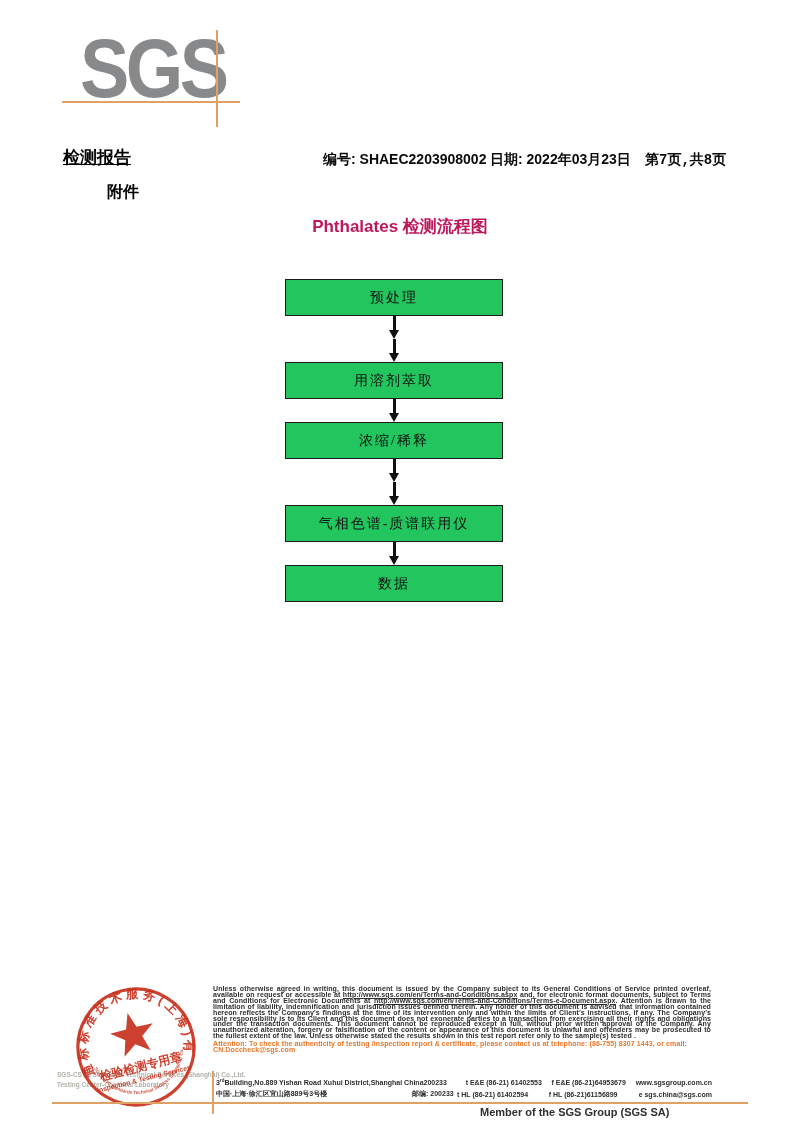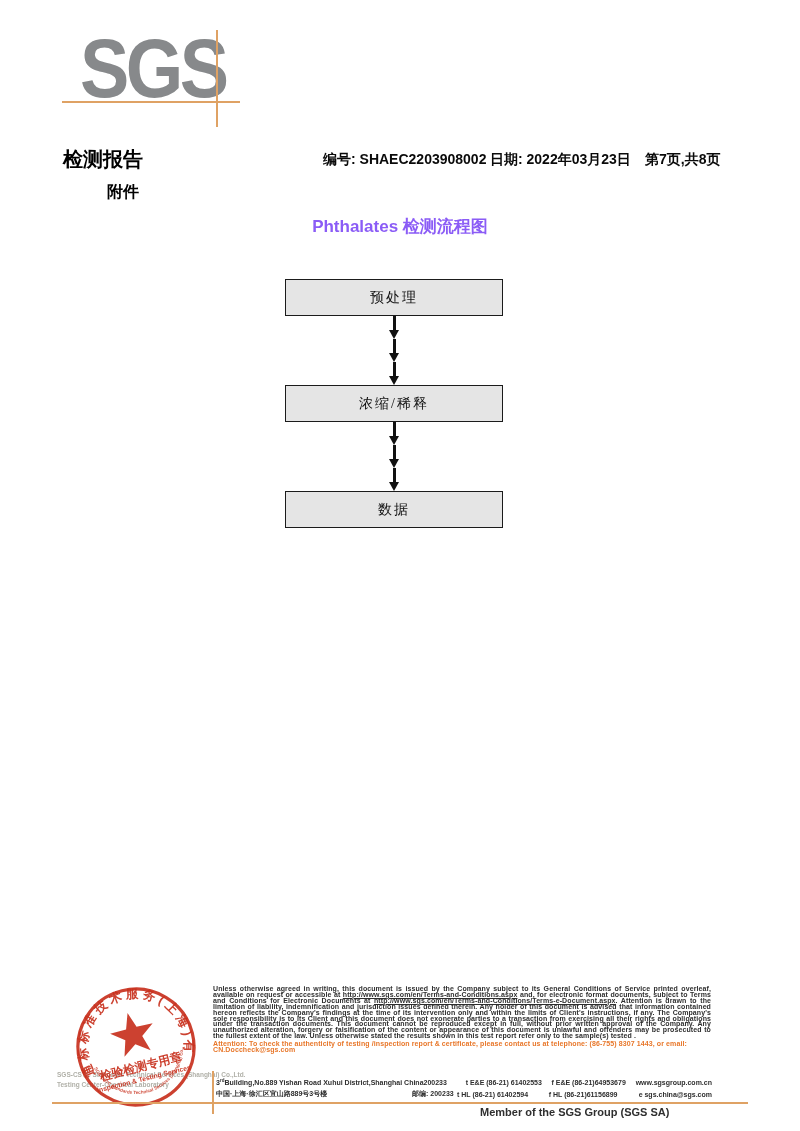--- a/index.html
+++ b/index.html
@@ -18,42 +18,42 @@
     transform:scaleX(0.88); transform-origin:left top;
   }
   .tan-line { position:absolute; background:#dfa264; }
   .logo-hline { left:62px; top:101px; width:178px; height:2px; }
   .logo-vline { left:216px; top:30px; width:2px; height:97px; }
 
   
   .report-title {
     position:absolute; left:63px; top:146px;
     font-family:"Liberation Serif", serif;
-    font-size:20px; font-weight:bold; color:#000;
+    font-size:17px; font-weight:bold; color:#000;text-decoration:underline;
   }
   .hdr-field {
     position:absolute; top:151px; font-size:14px; font-weight:600; color:#0a0a0a;
   }
   .hdr-no   { left:283px;margin-left:40px; }
   .hdr-date { left:490px; }
-  .hdr-page { left:645px; }
+  .hdr-page { left:645px;font-family:Liberation Mono, monospace; }
   .attachment-label {
     position:absolute; left:63px; top:182px;
     font-family:"Liberation Serif", serif;
     font-size:16px; font-weight:bold; color:#000;padding-left:44px;
   }
 
   
   .chart-title {
     position:absolute; left:0; top:215px; width:800px; text-align:center;
-    font-size:17px; font-weight:bold; color:#8b5cf6;
+    font-size:17px; font-weight:bold; color:#be185d;
   }
   .flowchart { position:absolute; left:285px; top:279px; width:218px; }
   .flow-box {
-    height:37px; border:1px solid #1b1b1b; background:#e5e5e5;
+    height:37px; border:1px solid #1b1b1b; background:#22c55e;
     display:flex; align-items:center; justify-content:center;
     font-family:"Liberation Serif", serif;
     font-size:14px; letter-spacing:2px; color:#111;
   }
   .flow-arrow { height:23px; display:flex; flex-direction:column; align-items:center; }
   .flow-arrow .stem { width:3px; flex:1 1 auto; background:#111; }
   .flow-arrow .head {
     width:0; height:0;
     border-left:5.5px solid transparent; border-right:5.5px solid transparent;
     border-top:9px solid #111;
@@ -117,33 +117,35 @@
 <div class="flowchart">
   <div class="flow-box">预处理</div>
   <div class="flow-arrow">
       <div class="stem"></div>
       <div class="head"></div>
     </div>
   <div class="flow-arrow">
       <div class="stem"></div>
       <div class="head"></div>
     </div>
+  <div class="flow-box">用溶剂萃取</div>
   <div class="flow-arrow">
       <div class="stem"></div>
       <div class="head"></div>
     </div>
   <div class="flow-box">浓缩/稀释</div>
   <div class="flow-arrow">
       <div class="stem"></div>
       <div class="head"></div>
     </div>
   <div class="flow-arrow">
       <div class="stem"></div>
       <div class="head"></div>
     </div>
+  <div class="flow-box">气相色谱-质谱联用仪</div>
   <div class="flow-arrow">
       <div class="stem"></div>
       <div class="head"></div>
     </div>
   <div class="flow-box">数据</div>
 </div>
 
 <div class="company-en">
   <div>SGS-CSTC Standards Technical Services (Shanghai) Co.,Ltd.</div>
   <div>Testing Center-Chemical Laboratory</div>

